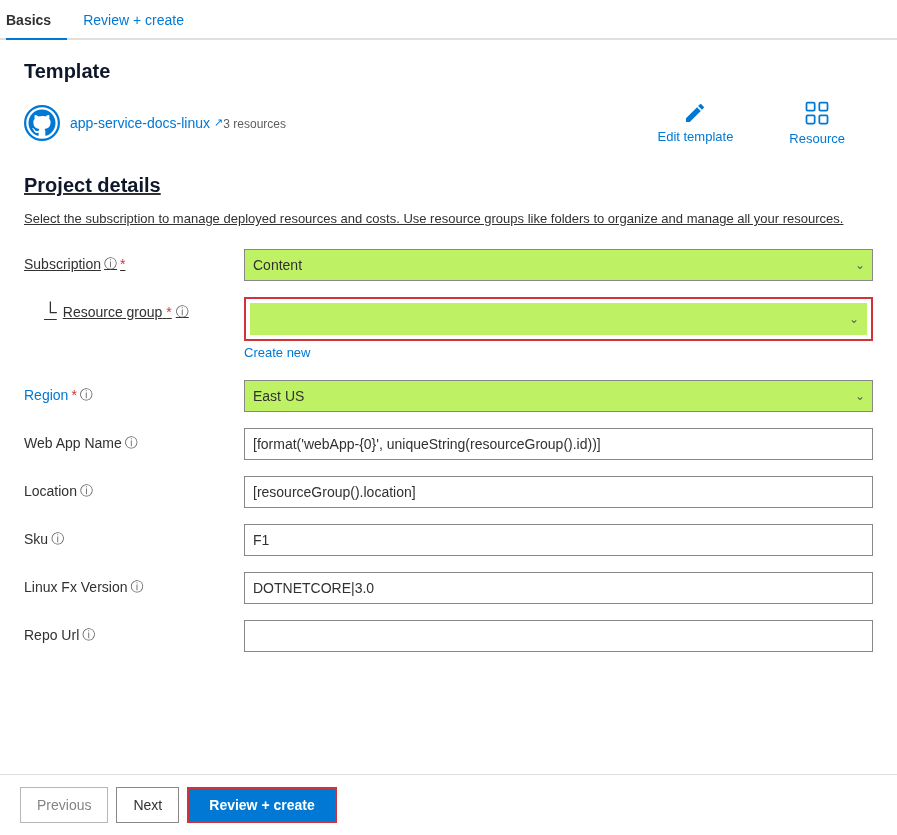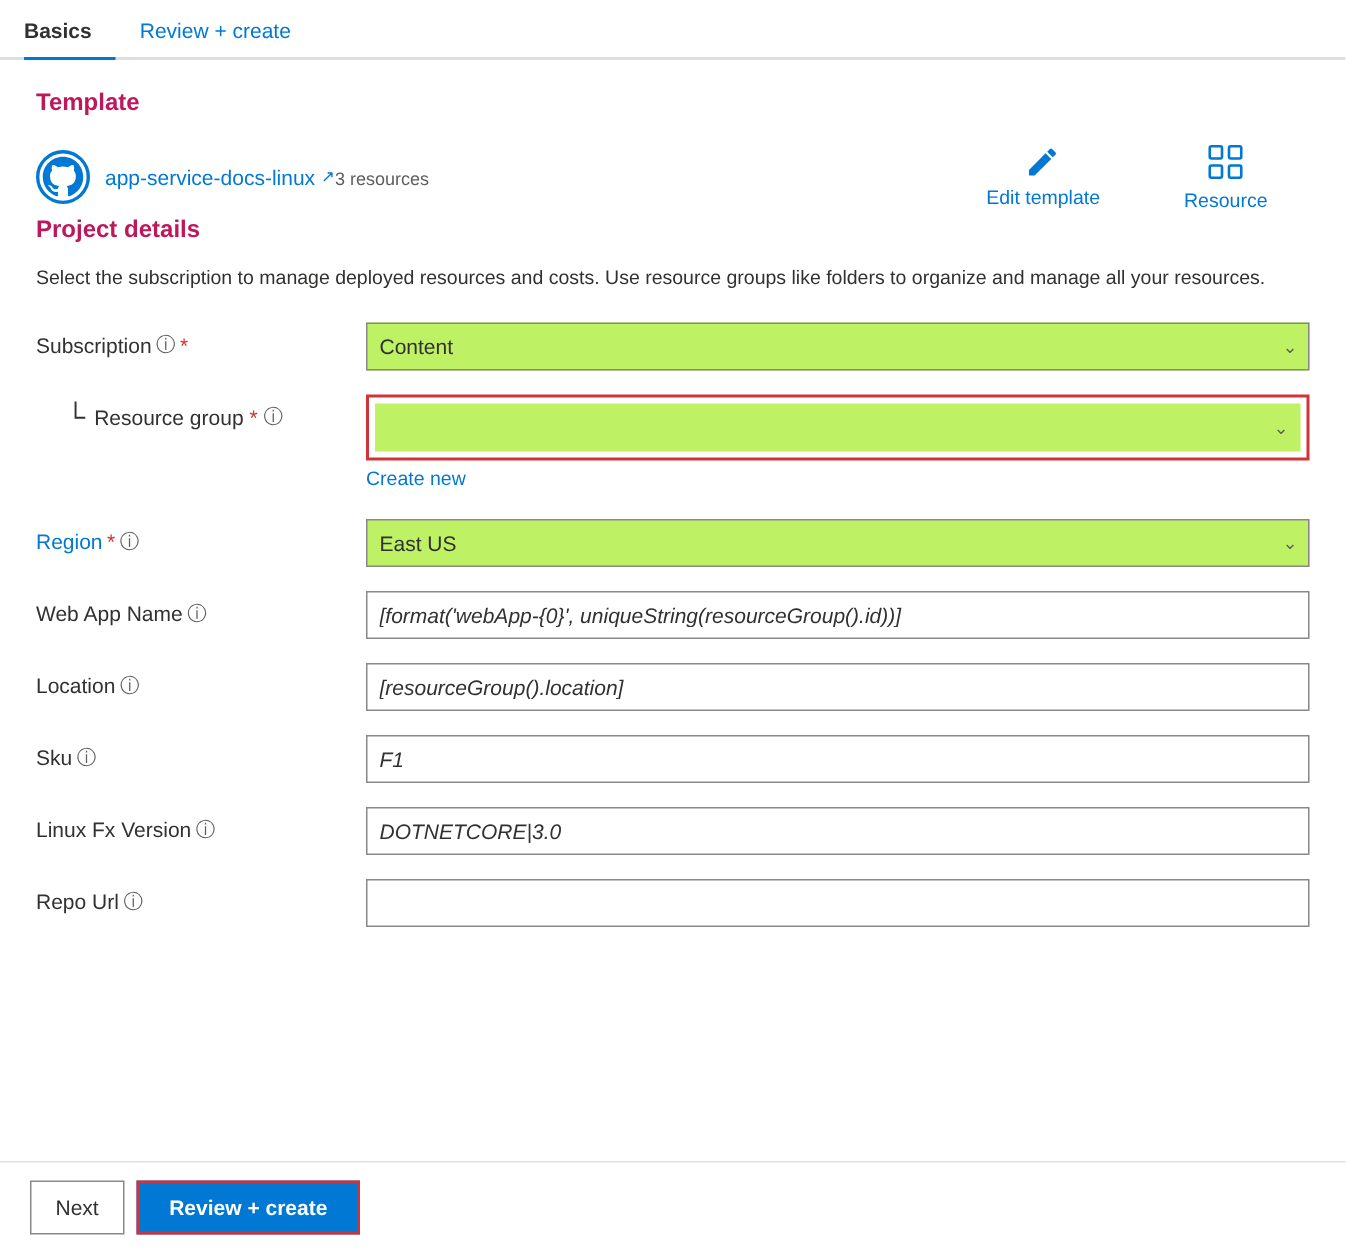--- a/index.html
+++ b/index.html
@@ -9,21 +9,21 @@
       color: #323130;
       background: #fff;
       width: 897px;
       min-height: 835px;
     }
 
     
     .tabs {
       display: flex;
       border-bottom: 2px solid #e1dfdd;
-      padding: 0 16px;
+      padding: 0 6px;
       margin-bottom: 0;
     }
     .tab {
       padding: 12px 16px 10px 0;
       margin-right: 16px;
       cursor: pointer;
       font-size: 14px;
       color: #323130;
       border-bottom: 2px solid transparent;
       margin-bottom: -2px;
@@ -37,24 +37,24 @@
       color: #0078d4;
     }
 
     
     .content {
       padding: 20px 24px;
     }
 
     
     .section-title {
-      font-size: 16px;
+      font-size: 20px;
       font-weight: 600;
       margin-bottom: 12px;
-      color: #be185d;
+      color: #0f172a;
     }
 
     .template-row {
       display: flex;
       align-items: center;
       gap: 0;
     }
 
     .template-info {
       display: flex;
@@ -105,20 +105,22 @@
       cursor: pointer;
       color: #0078d4;
       font-size: 13px;
       background: none;
       border: none;
       padding: 4px 8px;
     }
 
     
     .project-section {
+      margin-top: 24px;
+      text-decoration: underline;
     }
 
     .project-desc {
       font-size: 13px;
       color: #323130;
       margin-bottom: 20px;
       line-height: 1.5;
     }
 
     
@@ -195,21 +197,20 @@
     }
 
     .text-input {
       width: 100%;
       height: 32px;
       border: 1px solid #8a8886;
       padding: 0 8px;
       font-size: 14px;
       color: #323130;
       background: #fff;
-      font-style: italic;
     }
 
     
     .instance-section {
       margin-top: 20px;
     }
 
     
     .bottom-nav {
       position: fixed;
@@ -436,15 +437,16 @@
       </div>
       <div class="form-control">
         <input type="text" class="text-input" style="">
       </div>
     </div>
   </div>
 
 </div>
 
 <div class="bottom-nav">
+  <button class="btn-previous" disabled="">Previous</button>
   <button class="btn-next">Next</button>
   <button class="btn-review-create">Review + create</button>
 </div>
 
 </body></html>

